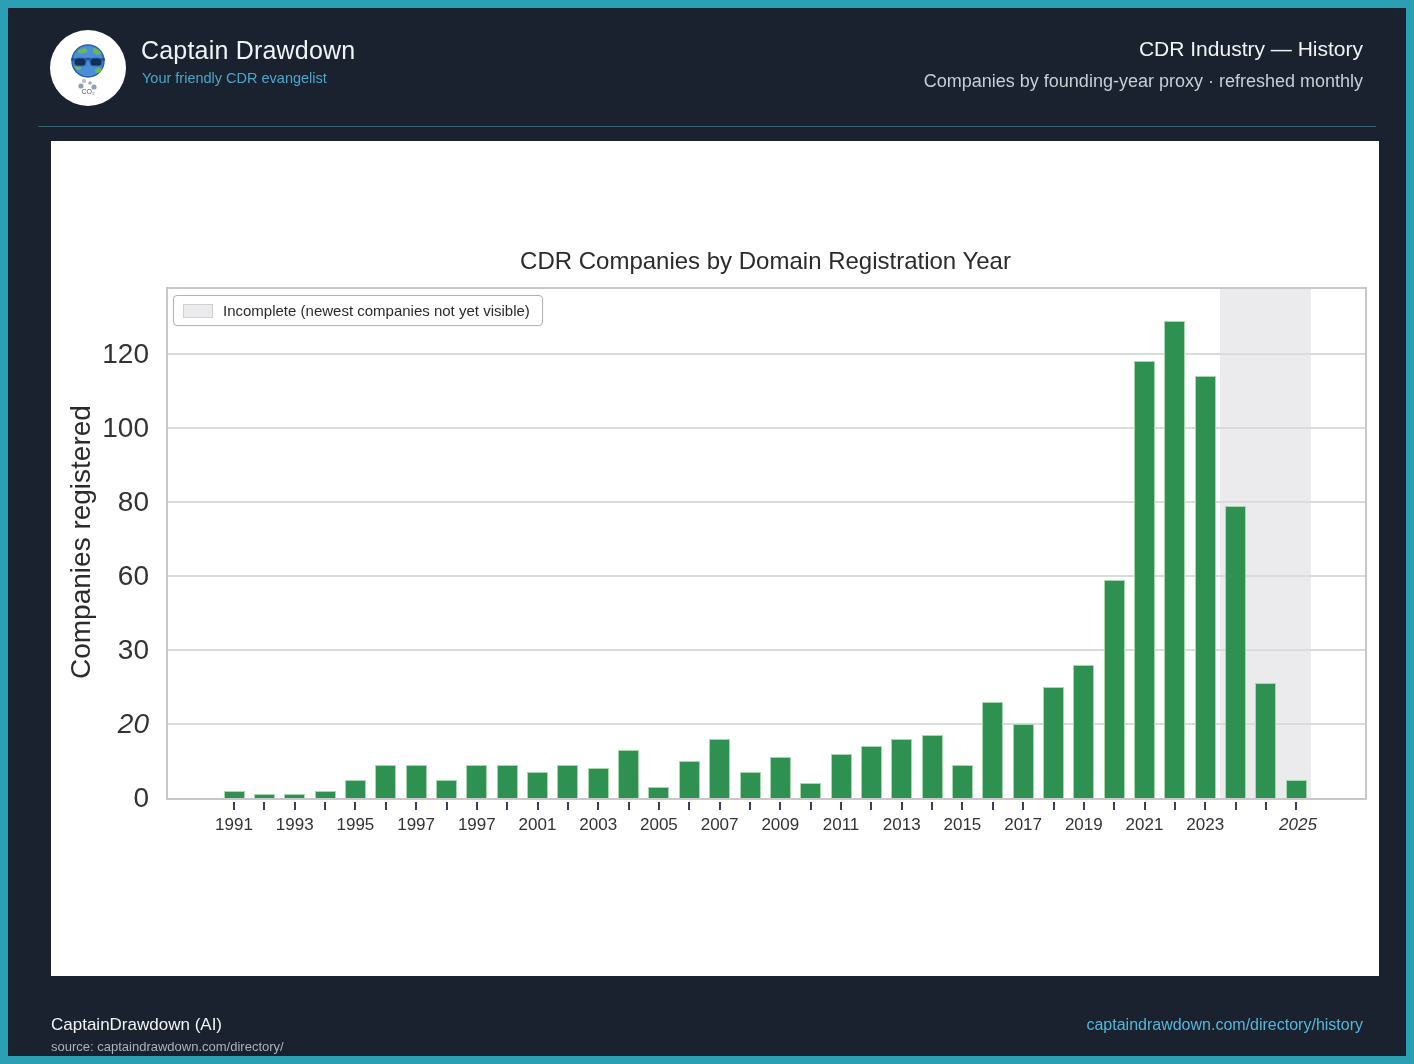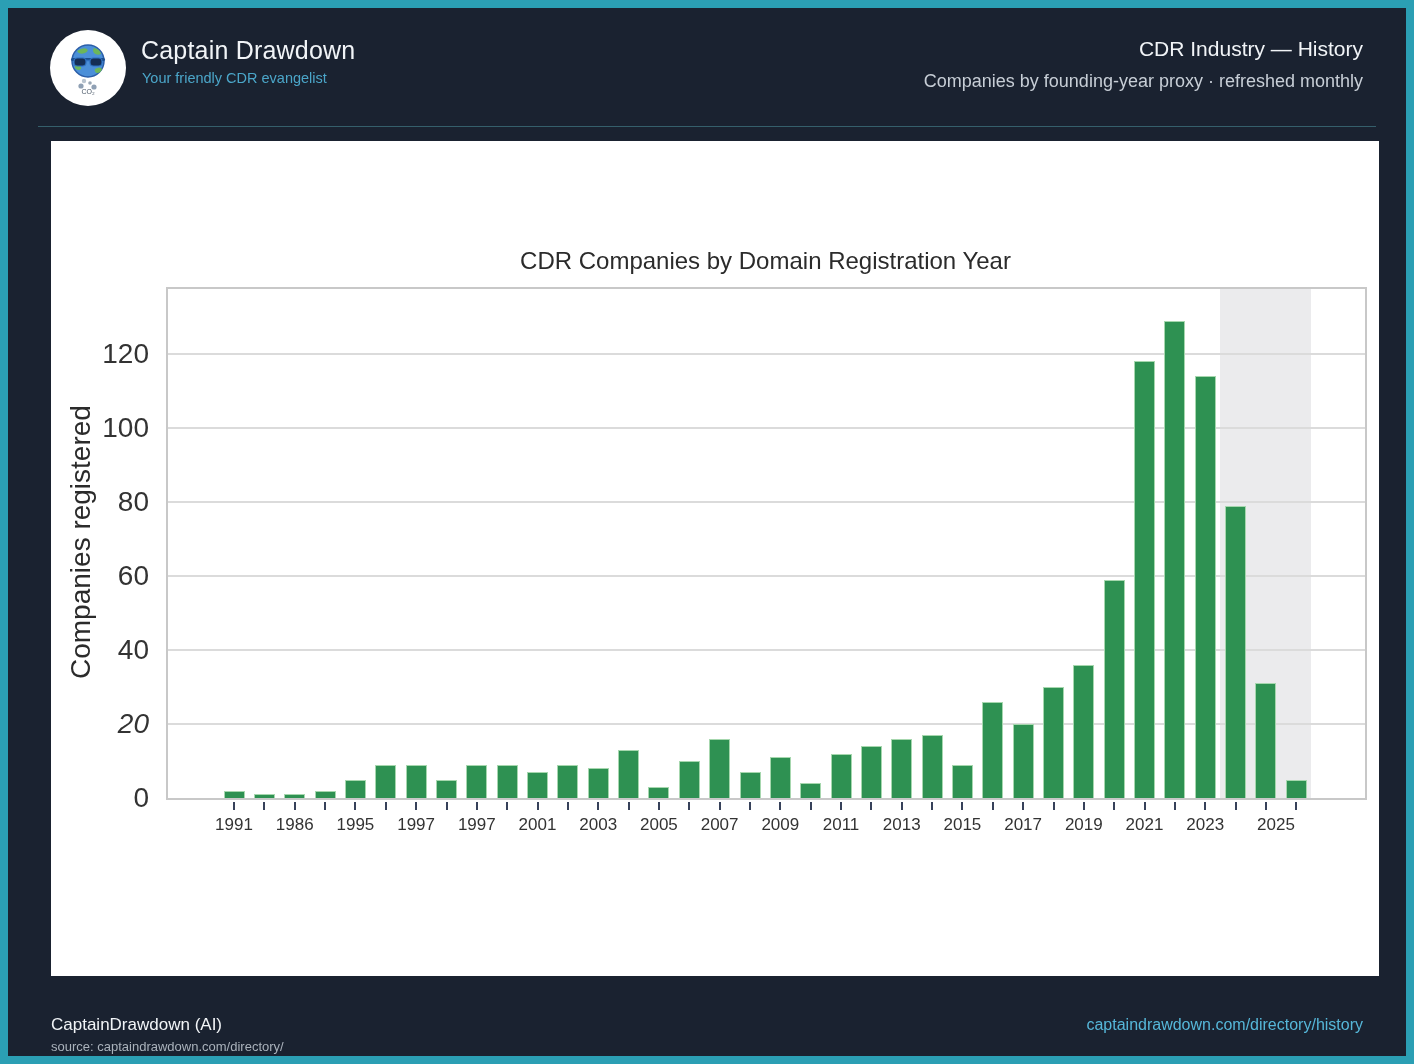--- a/index.html
+++ b/index.html
@@ -85,20 +85,24 @@
   <div class="page-title">CDR Industry — History</div>
   <div class="page-subtitle">Companies by founding-year proxy · refreshed monthly</div>
   <div class="divider"></div>
 
   <div class="chart-panel">
     <div class="chart-title">CDR Companies by Domain Registration Year</div>
     <div class="y-axis-label">Companies registered</div>
 
     <div class="plot">
       <div class="band" style="left: 1052.4px; width: 91.1px; background: rgb(235, 235, 237);"></div>
+      <div class="legend">
+        <span class="swatch" style="background: rgb(235, 235, 237);"></span>
+        <span class="legend-label">Incomplete (newest companies not yet visible)</span>
+      </div>
     <div class="gridline" style="bottom: 73px;"></div>
         <div class="gridline" style="bottom: 147.1px;"></div>
         <div class="gridline" style="bottom: 221.1px;"></div>
         <div class="gridline" style="bottom: 295.1px;"></div>
         <div class="gridline" style="bottom: 369.2px;"></div>
         <div class="gridline" style="bottom: 443.2px;"></div>
         <div class="bar" style="left: 55.5px; height: 7.4px; background: rgb(46, 145, 82);"></div>
         <div class="bar" style="left: 85.8px; height: 3.7px; background: rgb(46, 145, 82);"></div>
         <div class="bar" style="left: 116.2px; height: 3.7px; background: rgb(46, 145, 82);"></div>
         <div class="bar" style="left: 146.6px; height: 7.4px; background: rgb(46, 145, 82);"></div>
@@ -132,21 +136,21 @@
         <div class="bar" style="left: 996.4px; height: 477.5px; background: rgb(46, 145, 82);"></div>
         <div class="bar" style="left: 1026.7px; height: 422px; background: rgb(46, 145, 82);"></div>
         <div class="bar" style="left: 1057.1px; height: 292.4px; background: rgb(46, 145, 82);"></div>
         <div class="bar" style="left: 1087.4px; height: 114.8px; background: rgb(46, 145, 82);"></div>
         <div class="bar" style="left: 1117.8px; height: 18.5px; background: rgb(46, 145, 82);"></div>
       </div>
 
     <div class="ytick-labels">
         <div class="ytick-label" style="bottom: -16px;">0</div>
         <div class="ytick-label" style="bottom: 58px; font-style: italic;">20</div>
-        <div class="ytick-label" style="bottom: 132.1px;">40</div>
+        <div class="ytick-label" style="bottom: 132.1px;">30</div>
         <div class="ytick-label" style="bottom: 206.1px;">60</div>
         <div class="ytick-label" style="bottom: 280.1px;">80</div>
         <div class="ytick-label" style="bottom: 354.2px;">100</div>
         <div class="ytick-label" style="bottom: 428.2px;">120</div>
       </div>
     <div class="xticks">
         <div class="xtick" style="left: 65px;"></div>
         <div class="xtick" style="left: 95.3px;"></div>
         <div class="xtick" style="left: 125.7px;"></div>
         <div class="xtick" style="left: 156.1px;"></div>
@@ -178,37 +182,37 @@
         <div class="xtick" style="left: 945.2px;"></div>
         <div class="xtick" style="left: 975.5px;"></div>
         <div class="xtick" style="left: 1005.9px;"></div>
         <div class="xtick" style="left: 1036.2px;"></div>
         <div class="xtick" style="left: 1066.6px;"></div>
         <div class="xtick" style="left: 1096.9px;"></div>
         <div class="xtick" style="left: 1127.3px;"></div>
       </div>
     <div class="xtick-labels">
         <div class="xtick-label" style="left: 36px;">1991</div>
-        <div class="xtick-label" style="left: 96.7px;">1986</div>
+        <div class="xtick-label" style="left: 96.7px;">1993</div>
         <div class="xtick-label" style="left: 157.4px;">1995</div>
         <div class="xtick-label" style="left: 218.1px;">1997</div>
         <div class="xtick-label" style="left: 278.8px;">1997</div>
         <div class="xtick-label" style="left: 339.5px;">2001</div>
         <div class="xtick-label" style="left: 400.2px;">2003</div>
         <div class="xtick-label" style="left: 460.9px;">2005</div>
         <div class="xtick-label" style="left: 521.6px;">2007</div>
         <div class="xtick-label" style="left: 582.3px;">2009</div>
         <div class="xtick-label" style="left: 643px;">2011</div>
         <div class="xtick-label" style="left: 703.7px;">2013</div>
         <div class="xtick-label" style="left: 764.4px;">2015</div>
         <div class="xtick-label" style="left: 825.1px;">2017</div>
         <div class="xtick-label" style="left: 885.8px;">2019</div>
         <div class="xtick-label" style="left: 946.5px;">2021</div>
         <div class="xtick-label" style="left: 1007.2px;">2023</div>
-        <div class="xtick-label" style="left: 1078px;">2025</div>
+        <div class="xtick-label" style="left: 1100px; font-style: italic;">2025</div>
       </div>
   </div>
 
   <div class="footer-brand">CaptainDrawdown (AI)</div>
   <div class="footer-source">source: captaindrawdown.com/directory/</div>
   <a href="#" class="footer-link">captaindrawdown.com/directory/history</a>
 
 </div>
 
 </body></html>

